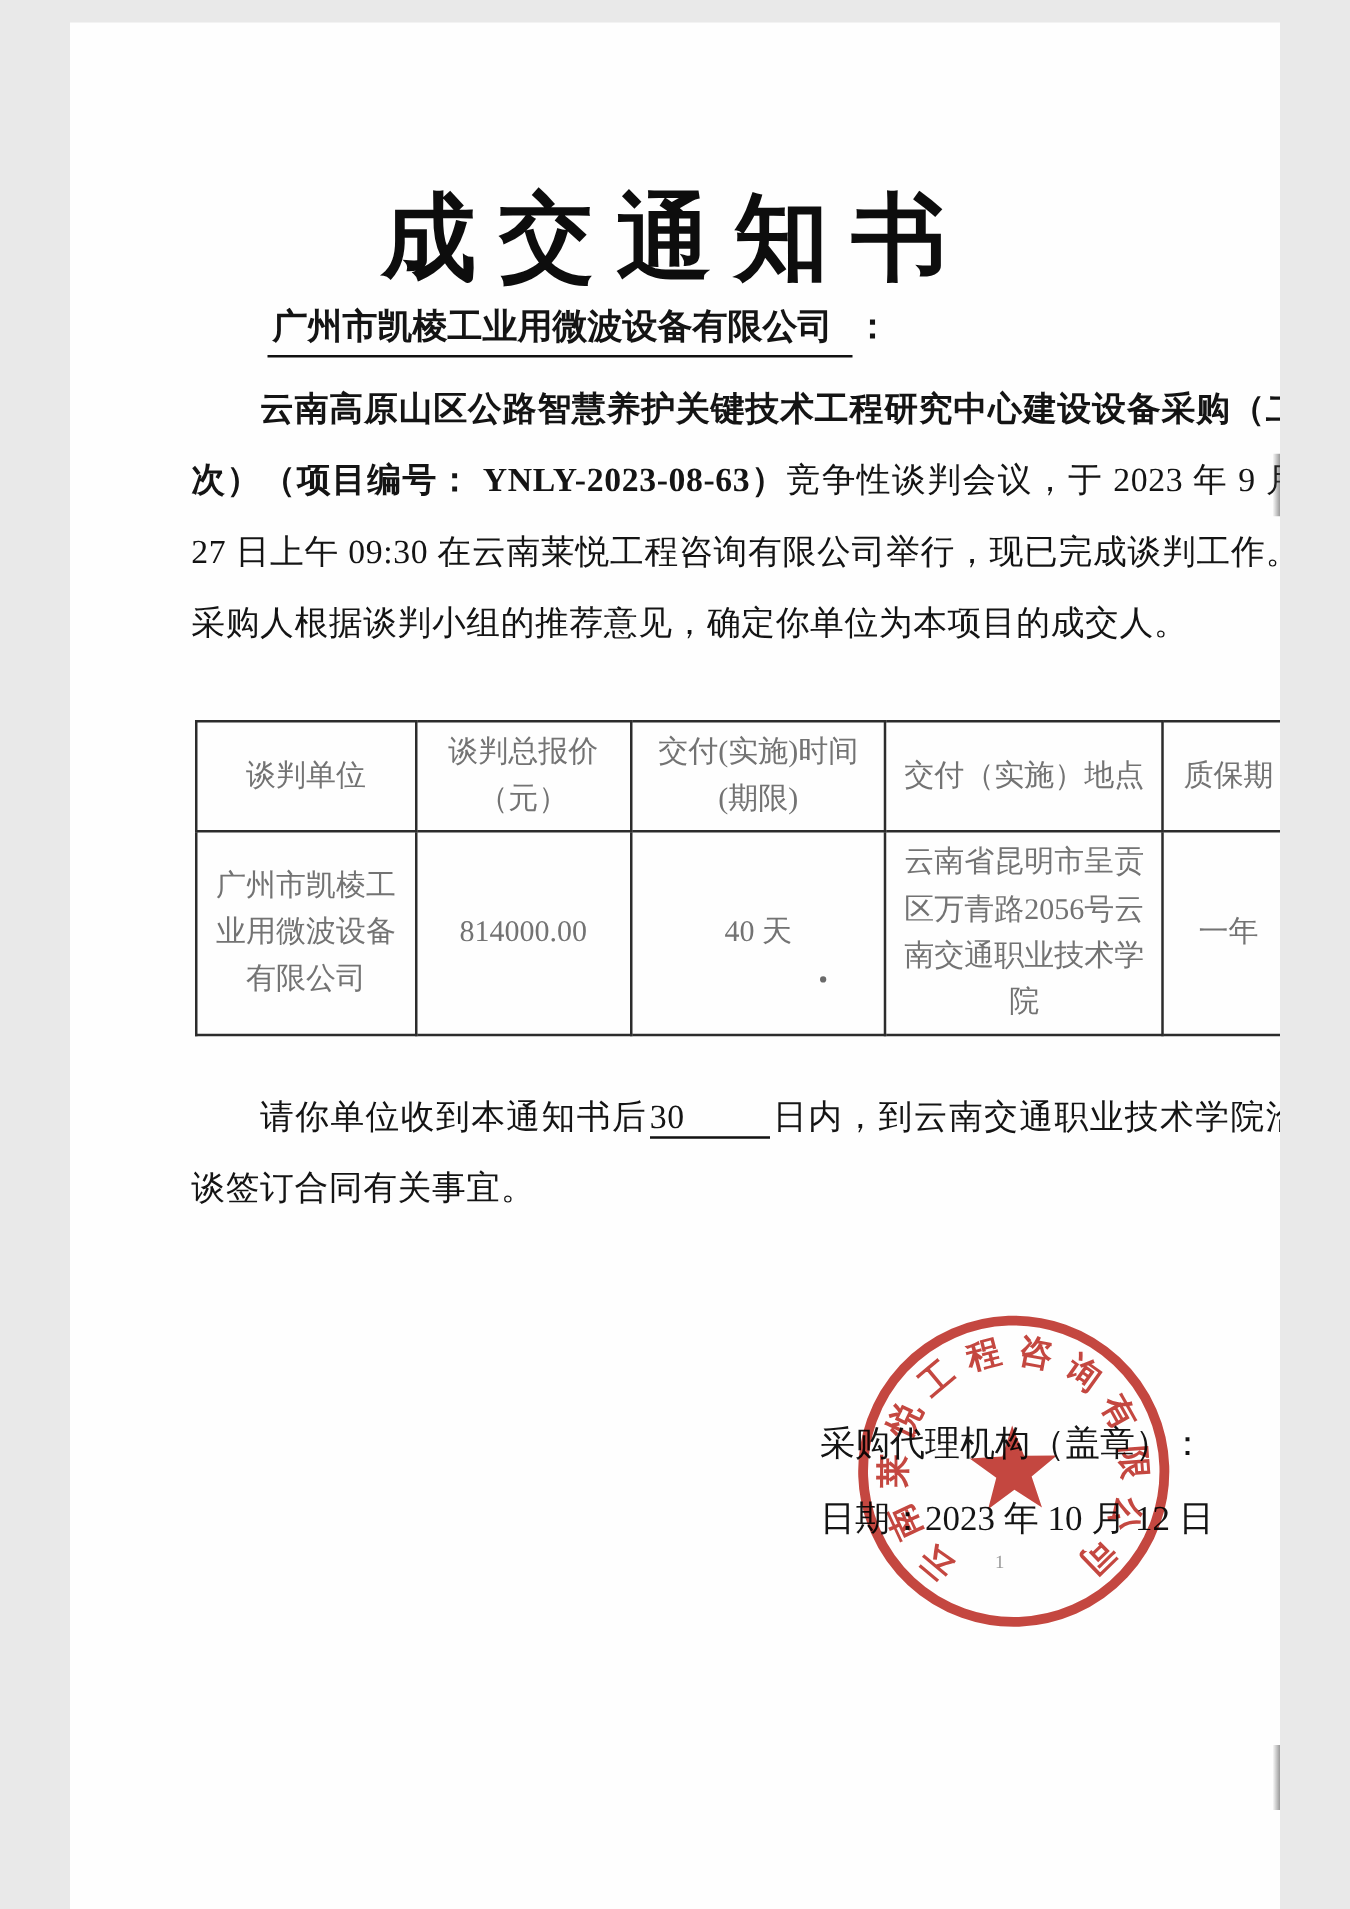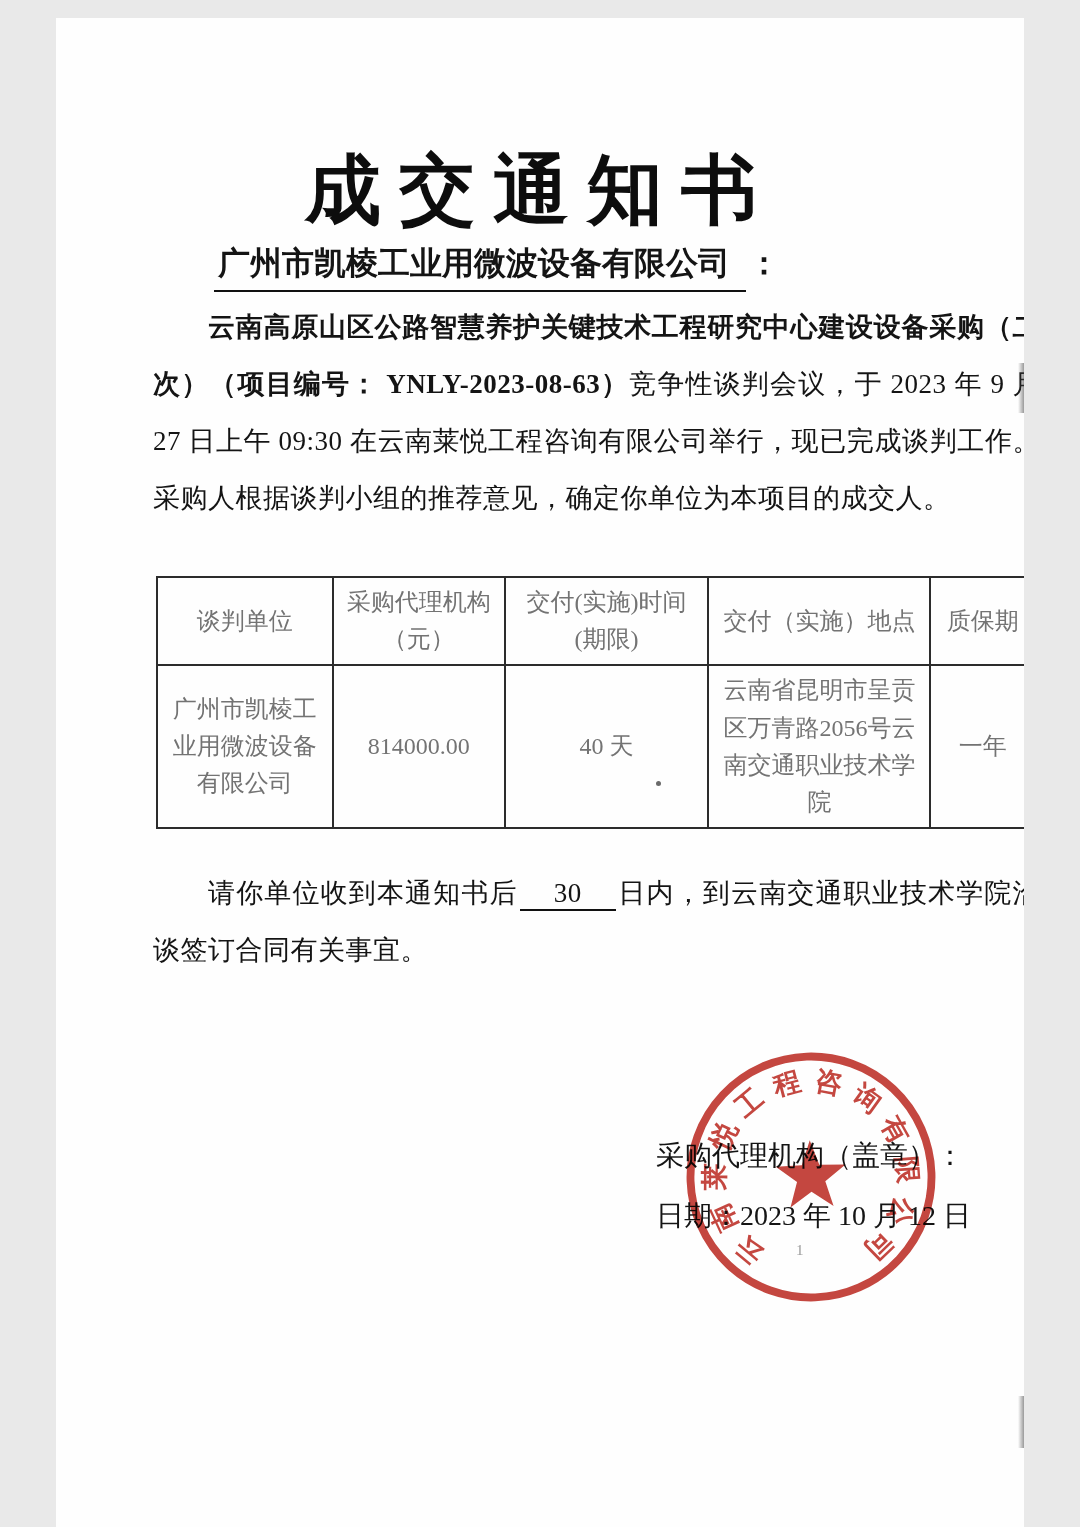--- a/index.html
+++ b/index.html
@@ -22,21 +22,21 @@
     margin:0;
     text-align:center;
     font-size:76px;
     font-weight:700;
     letter-spacing:18px;
     color:#0d0d0d;
   }
   
   .recipient-line{
     position:absolute;top:224px;left:158px;
-    font-size:32px;font-weight:700;
+    font-size:28px;font-weight:700;
     white-space:nowrap;
   }
   .recipient-name{
     border-bottom:2.5px solid #111;
     padding:0 16px 4px 4px;
     display:inline-block;
   }
   .recipient-colon{padding-left:2px;}
   
   .body-para{
@@ -47,21 +47,20 @@
     text-align:justify;
     text-indent:55px;
     letter-spacing:0.5px;
   }
   .para-1{top:281px;}
   .para-2{top:847px;}
   .seg-bold{font-weight:700;}
   .days-blank{
     display:inline-block;
     min-width:96px;
-    text-align:center;
     text-indent:0;
     border-bottom:2.5px solid #111;
     line-height:1.1;
     margin:0 2px;
   }
   
   .award-table{
     position:absolute;top:558px;left:100px;
     width:880px;
     border-collapse:collapse;
@@ -145,21 +144,21 @@
     <colgroup>
       <col class="col-1">
         <col class="col-2">
         <col class="col-3">
         <col class="col-4">
         <col class="col-5">
     </colgroup>
     <thead>
       <tr>
         <th>谈判单位</th>
-        <th>采购代理机构（元）</th>
+        <th>谈判总报价（元）</th>
         <th>交付(实施)时间(期限)</th>
         <th>交付（实施）地点</th>
         <th>质保期</th>
       </tr>
     </thead>
     <tbody>
       <tr>
         <td>广州市凯棱工业用微波设备有限公司</td>
         <td>814000.00</td>
         <td>40 天</td>

